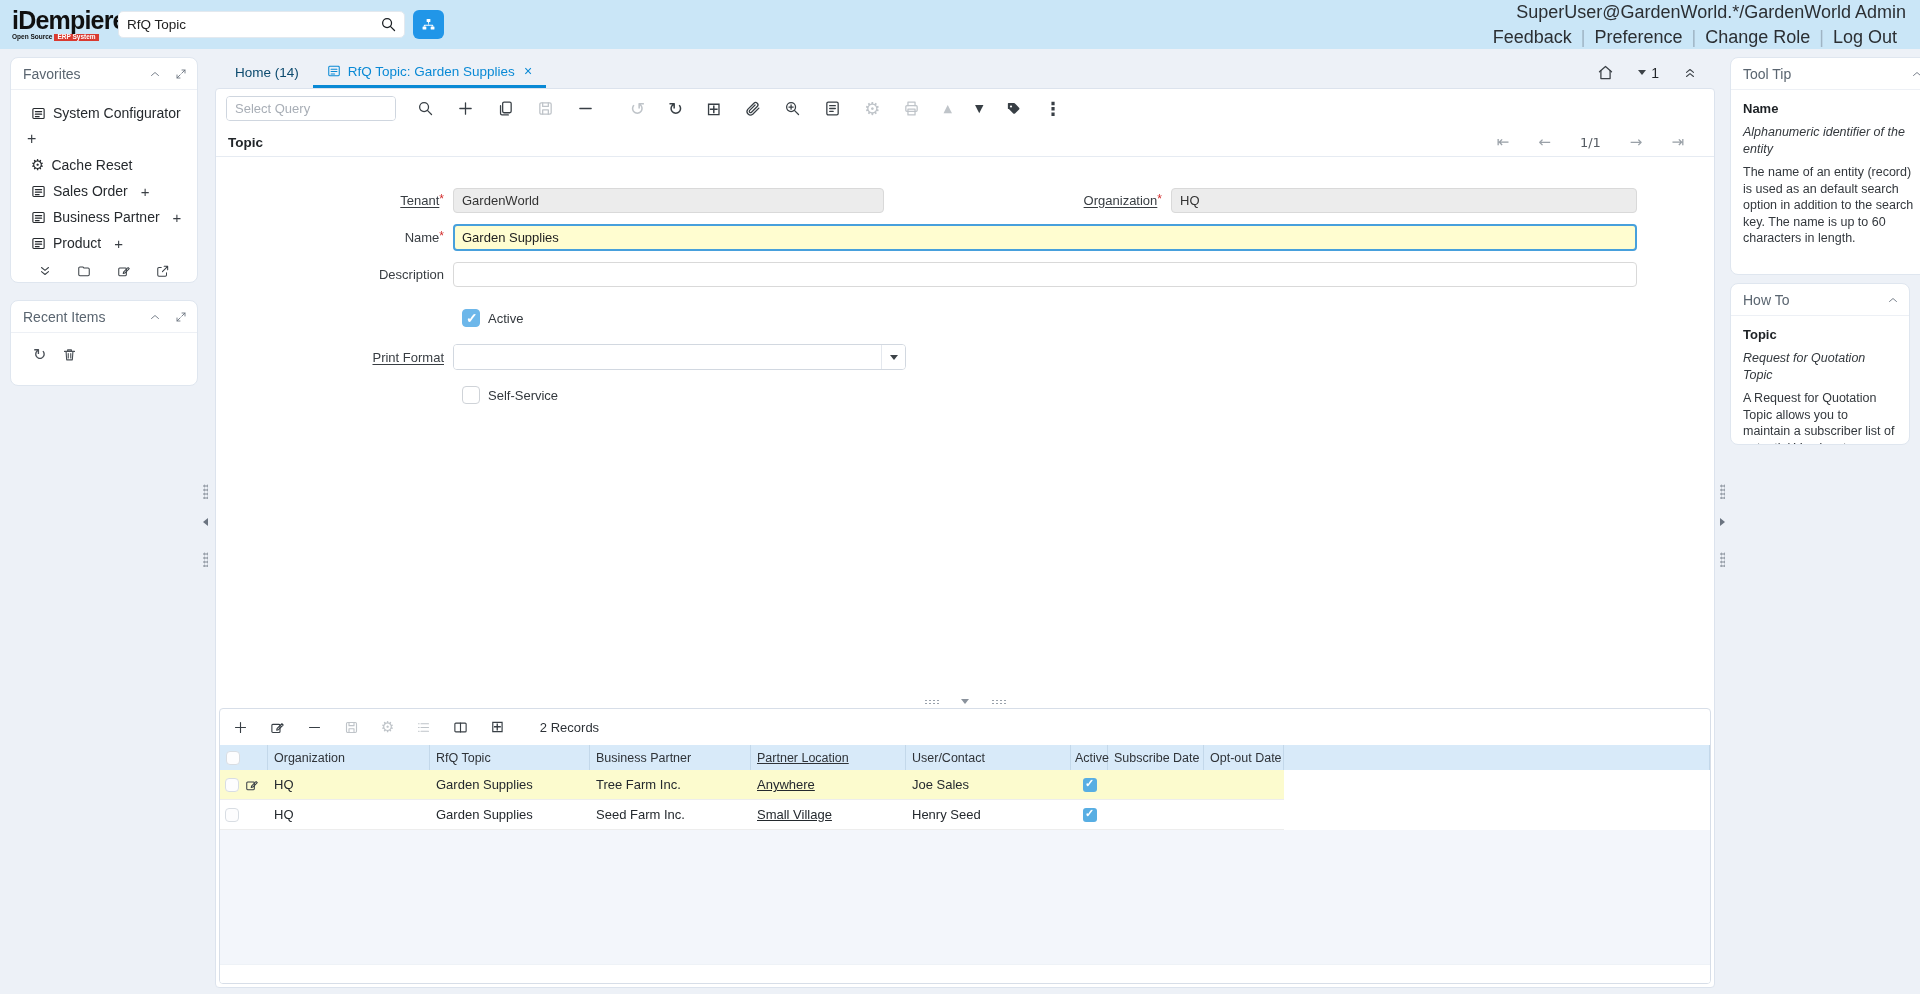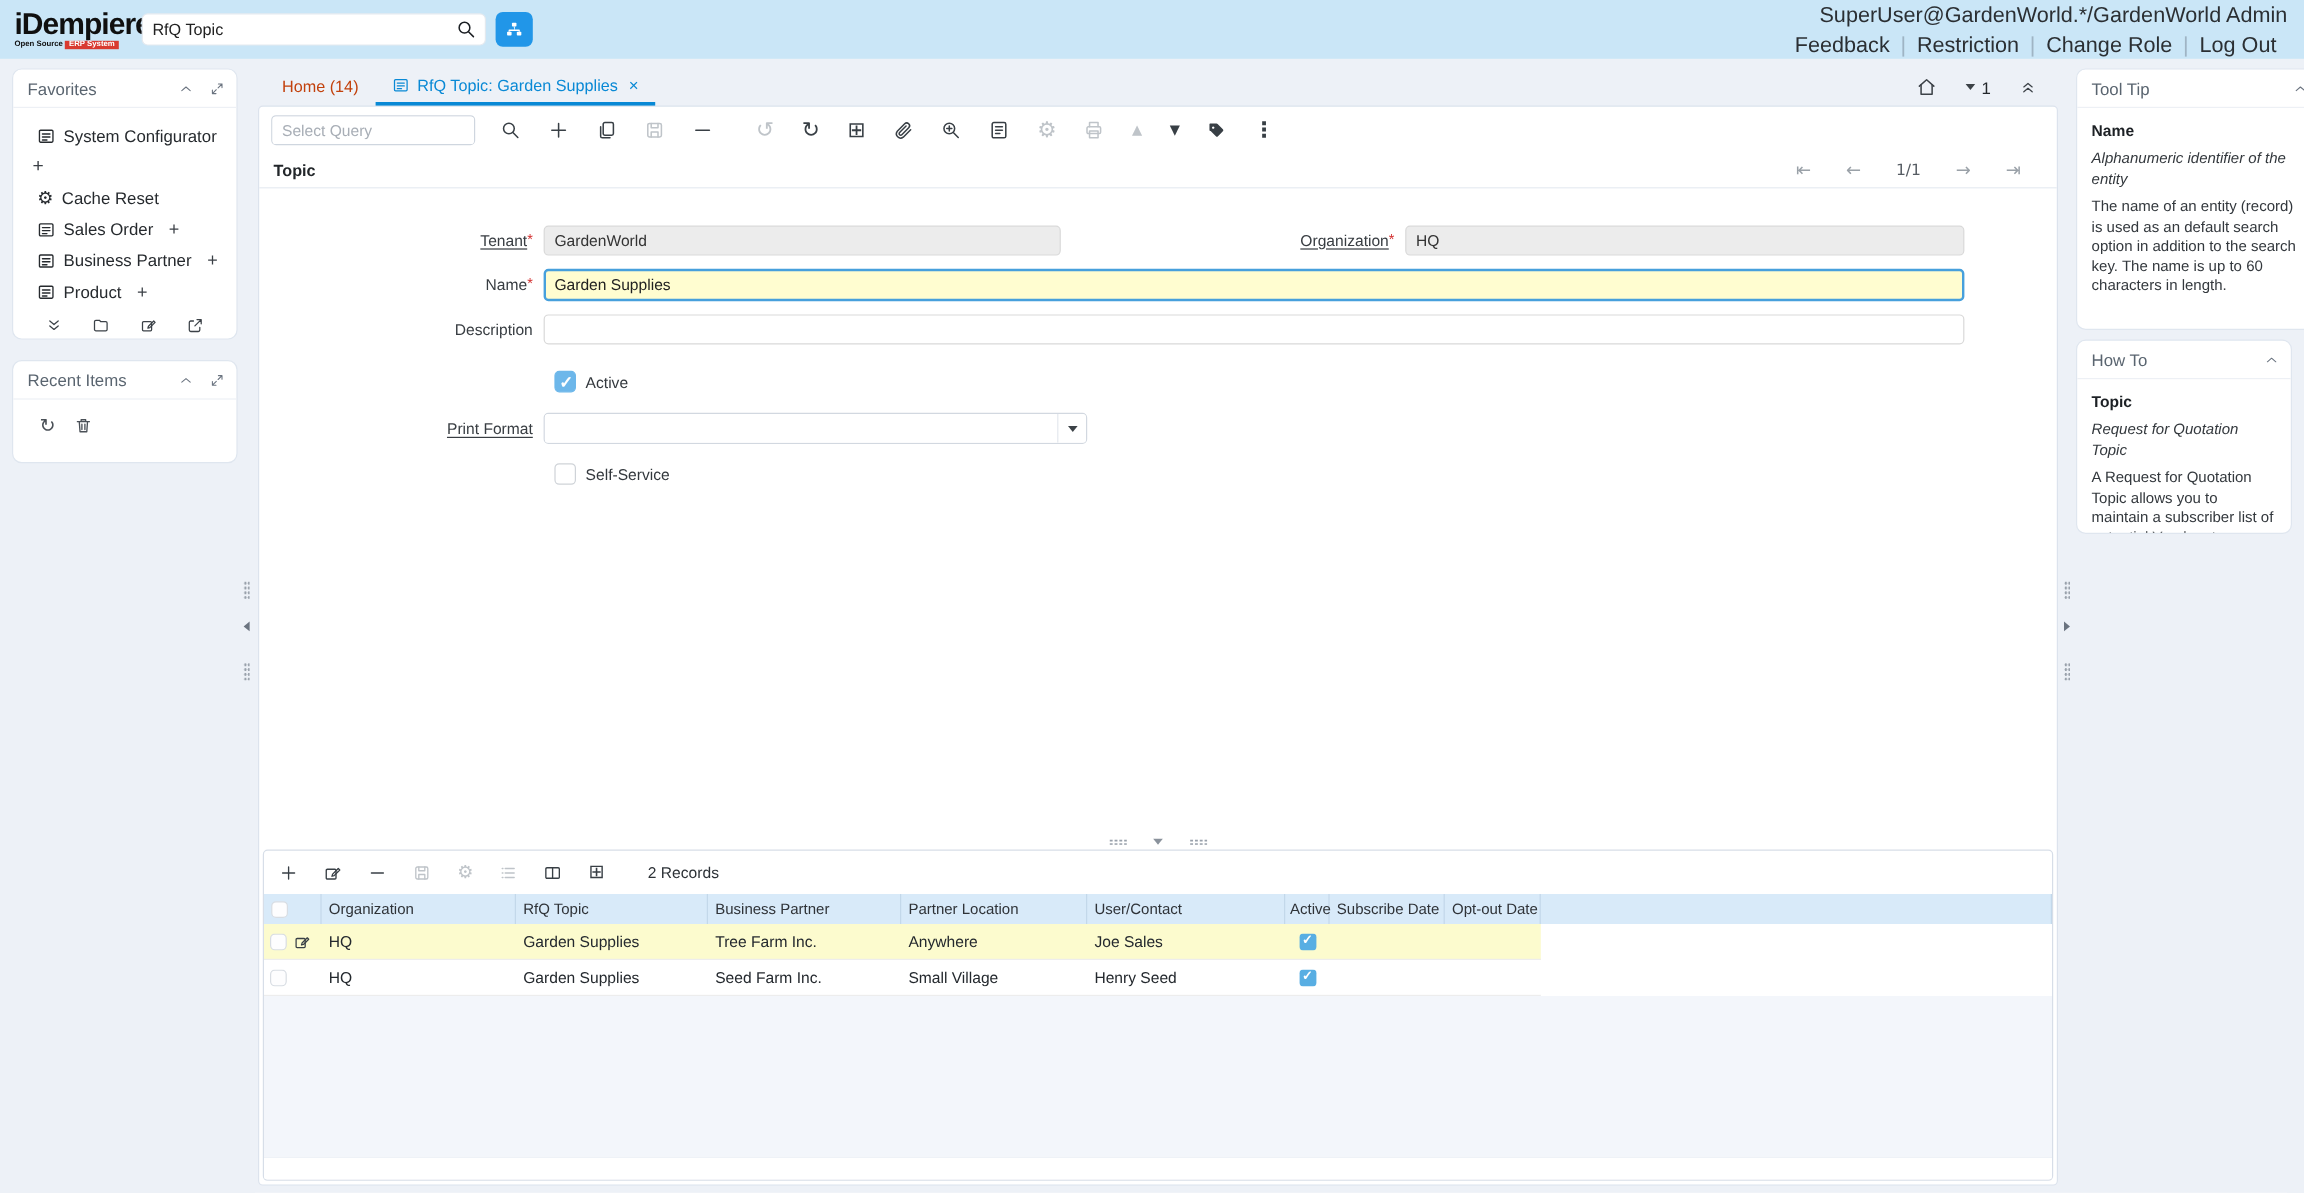--- a/index.html
+++ b/index.html
@@ -51,21 +51,21 @@
   .vsplit .arrow { position:absolute; left:1px; }
   .vsplit-left { left:202px; } .vsplit-right { left:1719px; }
   .tri-l { width:0; height:0; border-top:4px solid transparent; border-bottom:4px solid transparent; border-right:5px solid #6b7480; }
   .tri-r { width:0; height:0; border-top:4px solid transparent; border-bottom:4px solid transparent; border-left:5px solid #6b7480; }
   .tri-d { width:0; height:0; border-left:4px solid transparent; border-right:4px solid transparent; border-top:5px solid #3c4247; }
   .tri-d.gray { border-top-color:#8a929c; }
 
   
   .main-col { position:absolute; left:215px; top:57px; width:1500px; height:937px; }
   .tabstrip { height:31px; display:flex; align-items:center; padding-left:6px; }
-  .tab { font-size:13.5px; color:#c2410c; padding:0 14px; height:31px; display:flex; align-items:center; gap:7px; cursor:pointer; }
+  .tab { font-size:13.5px; color:#0c4a6e; padding:0 14px; height:31px; display:flex; align-items:center; gap:7px; cursor:pointer; }
   .tab.active { color:#0989d5; border-bottom:3px solid #0989d5; padding-bottom:0; font-weight:400; }
   .tab .close-x { font-size:14px; margin-left:2px; cursor:pointer; }
   .ts-right { margin-left:auto; display:flex; align-items:center; gap:24px; padding-right:18px; color:#3c4248; }
   .ts-right .wincount { display:flex; align-items:center; gap:5px; font-size:14px; color:#23272b; cursor:pointer; }
   .ts-right > span { cursor:pointer; display:flex; align-items:center; }
 
   .main-window { background:#fff; border:1px solid #dce3ed; border-radius:4px; height:900px; display:flex; flex-direction:column; }
 
   .wtoolbar { height:39px; display:flex; align-items:center; padding-left:10px; }
   .select-query { display:flex; width:170px; height:25px; border:1px solid #cfd6df; border-radius:4px; overflow:hidden; background:#fff; }
@@ -120,21 +120,21 @@
   .drecords { font-size:13px; color:#2d3237; margin-left:14px; }
 
   .dtable { flex:1; display:flex; flex-direction:column; background:#f3f6fb; }
   .thead { display:flex; background:#d8eaf9; height:25px; align-items:center; font-size:12.5px; color:#2f3338; }
   .thead .hc { padding-left:6px; border-right:1px solid #c3d8ea; height:100%; display:flex; align-items:center; }
   .rows-band { background:#fff; }
   .trow { display:flex; width:1064px; height:30px; align-items:center; font-size:13px; color:#24292e; border-bottom:1px solid #ededed; background:#fff; }
   .trow.selected { background:#fcfbce; }
   .tc { padding-left:6px; overflow:hidden; white-space:nowrap; }
   .w-check { width:48px; display:flex; align-items:center; padding-left:5px; gap:6px; flex-shrink:0; }
-  .w-org{width:162px;} .w-topic{width:160px;} .w-bp{width:161px;} .w-loc{width:155px;}
+  .w-org{width:162px;} .w-topic{width:160px;} .w-bp{width:161px;} .w-loc{width:155px;text-decoration:underline;}
   .w-user{width:165px;} .w-active{width:37px; display:flex; justify-content:center; padding-left:0;}
   .w-sub{width:96px;} .w-opt{width:80px;}
   .rowcb { width:14px; height:14px; border:1px solid #d8dde3; border-radius:4px; background:#fdfdfe; cursor:pointer; flex-shrink:0; }
   .cb-mini { width:14px; height:14px; border-radius:3px; background:#58aee3; position:relative; display:inline-block; }
   .cb-mini::after { content:"✓"; position:absolute; left:2.5px; top:-1px; color:#fff; font-size:11px; font-weight:bold; }
   .tfiller { flex:1; }
   .tfoot { height:19px; background:#fff; border-top:1px solid #eef2f7; }
 
   svg.ic { width:17px; height:17px; stroke:currentColor; fill:none; stroke-width:1.8; stroke-linecap:round; stroke-linejoin:round; }
   svg.ic.s15 { width:15px; height:15px; }
@@ -169,21 +169,21 @@
         <rect x="15.5" y="15" width="6" height="5" rx="1"></rect>
         <path d="M11.2 8h1.6v4.2H5.5a1 1 0 0 0-1 1V15H6v-1h12v1h1.5v-1.8a1 1 0 0 0-1-1h-6.3z"></path>
       </svg>
   </button>
   <div class="hd-spacer"></div>
   <div class="user-block">
     <div>SuperUser@GardenWorld.*/GardenWorld Admin</div>
     <div class="user-links">
       <a>Feedback</a>
         <span class="sep">|</span>
-      <a>Restriction</a>
+      <a>Preference</a>
         <span class="sep">|</span>
       <a>Change Role</a>
         <span class="sep">|</span>
       <a>Log Out</a>
     </div>
   </div>
 </header>
 
 <section class="panel fav-panel">
   <div class="panel-head">

